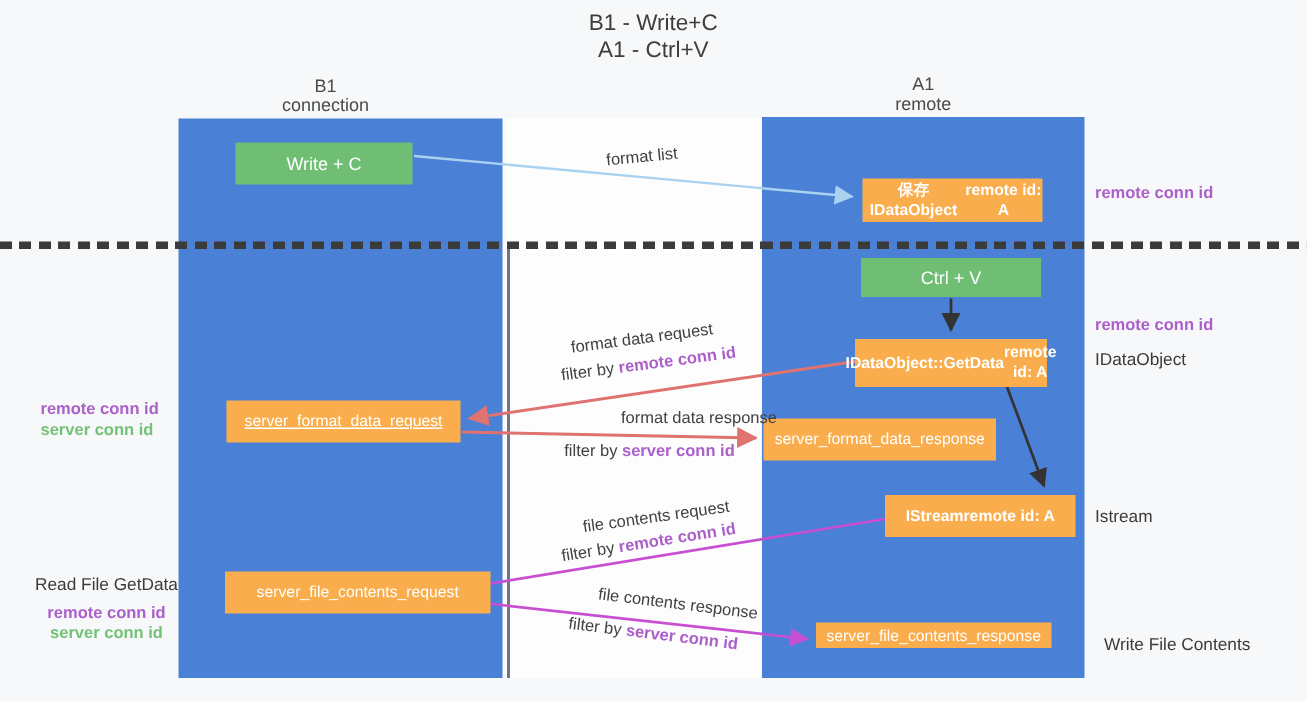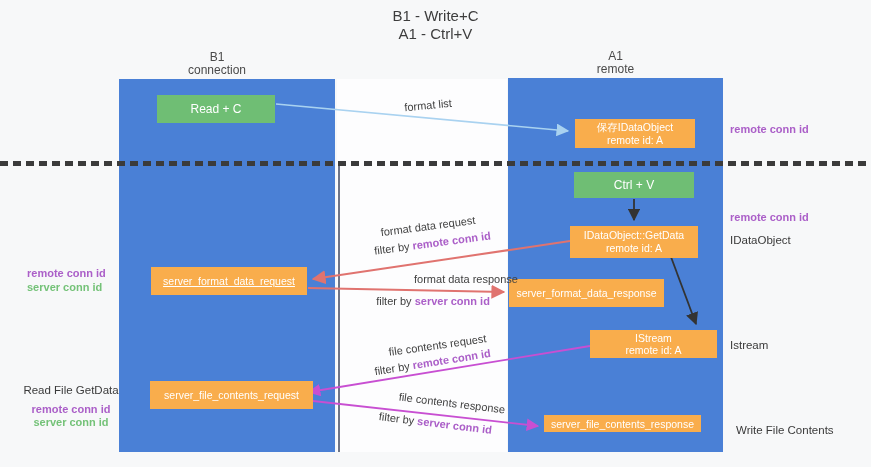--- a/index.html
+++ b/index.html
@@ -10,21 +10,21 @@
   .lane-header{font-size:12px;color:#4a4a4a;line-height:13px;text-align:center;}
   .lane{background:#4a80d6;}
   #mid-panel{left:337px;top:79px;width:170px;height:373px;background:#fdfdfe;}
   #mid-panel-edge{left:338px;top:163px;width:2px;height:289px;background:#565d72;opacity:.85;}
   #dashed-line{left:0;top:161px;width:871px;height:5px;
     background:repeating-linear-gradient(90deg,#3b3b3b 0 8px,transparent 8px 13px);}
   .box{position:absolute;display:flex;align-items:center;justify-content:center;
        color:#ffffff;text-align:center;}
   .box.green{background:#6fbe74;font-size:12px;}
   .box.orange{background:#f9ad4c;font-size:10.5px;}
-  .two-line{flex-direction:column;line-height:13px;}
+  .two-line{flex-direction:row;line-height:13px;font-weight:bold;}
   .flow-label{position:absolute;font-size:11px;color:#414141;text-align:center;white-space:nowrap;}
   .side-label{position:absolute;font-size:11.5px;color:#3a3a3a;white-space:nowrap;}
   .purple{color:#ab5fc8;font-weight:bold;}
   .greenlbl{color:#74c278;font-weight:bold;}
   .lbl-bold{font-weight:bold;font-size:11px;}
   svg{position:absolute;left:0;top:0;pointer-events:none;}
 </style>
 </head>
 <body>
 
@@ -69,21 +69,21 @@
     <line x1="276" y1="104" x2="568" y2="131" stroke="#a9d2f0" stroke-width="1.6" marker-end="url(#m-blue)"></line>
     <line x1="570" y1="241" x2="313" y2="279" stroke="#e0736f" stroke-width="2" marker-end="url(#m-sal)"></line>
     <line x1="308" y1="288" x2="504" y2="292" stroke="#e0736f" stroke-width="2" marker-end="url(#m-sal)"></line>
     <line x1="634" y1="199" x2="634" y2="220" stroke="#333333" stroke-width="1.8" marker-end="url(#m-blk)"></line>
     <line x1="671" y1="257" x2="696" y2="324" stroke="#333333" stroke-width="1.8" marker-end="url(#m-blk)"></line>
     <line x1="590" y1="346" x2="309" y2="392" stroke="#c84fd2" stroke-width="1.8" marker-end="url(#m-mag)"></line>
     <line x1="304" y1="400" x2="538" y2="426" stroke="#c84fd2" stroke-width="1.8" marker-end="url(#m-mag)"></line>
   </svg>
 
   <div class="box green" style="left:157px;top:95px;width:118px;height:28px;">
-    <span>Read + C</span>
+    <span>Write + C</span>
   </div>
 
   <div class="box orange two-line" style="left:575px;top:119px;width:120px;height:29px;">
     <div>保存IDataObject</div>
     <div>remote id: A</div>
   </div>
 
   <div class="box green" style="left:574px;top:172px;width:120px;height:26px;">
     <span>Ctrl + V</span>
   </div>
@@ -99,21 +99,21 @@
 
   <div class="box orange" style="left:509px;top:279px;width:155px;height:28px;">
     <span>server_format_data_response</span>
   </div>
 
   <div class="box orange two-line" style="left:590px;top:330px;width:127px;height:28px;line-height:12px;">
     <div>IStream</div>
     <div>remote id: A</div>
   </div>
 
-  <div class="box orange" style="left:150px;top:381px;width:163px;height:28px;">
+  <div class="box orange" style="left:150px;top:381px;width:177px;height:28px;">
     <span>server_file_contents_request</span>
   </div>
 
   <div class="box orange" style="left:544px;top:415px;width:157px;height:17px;">
     <span>server_file_contents_response</span>
   </div>
 
   <div class="side-label purple lbl-bold" style="left:730px;top:123px;">remote conn id</div>
   <div class="side-label purple lbl-bold" style="left:730px;top:211px;">remote conn id</div>
   <div class="side-label" style="left:730px;top:234px;">IDataObject</div>

